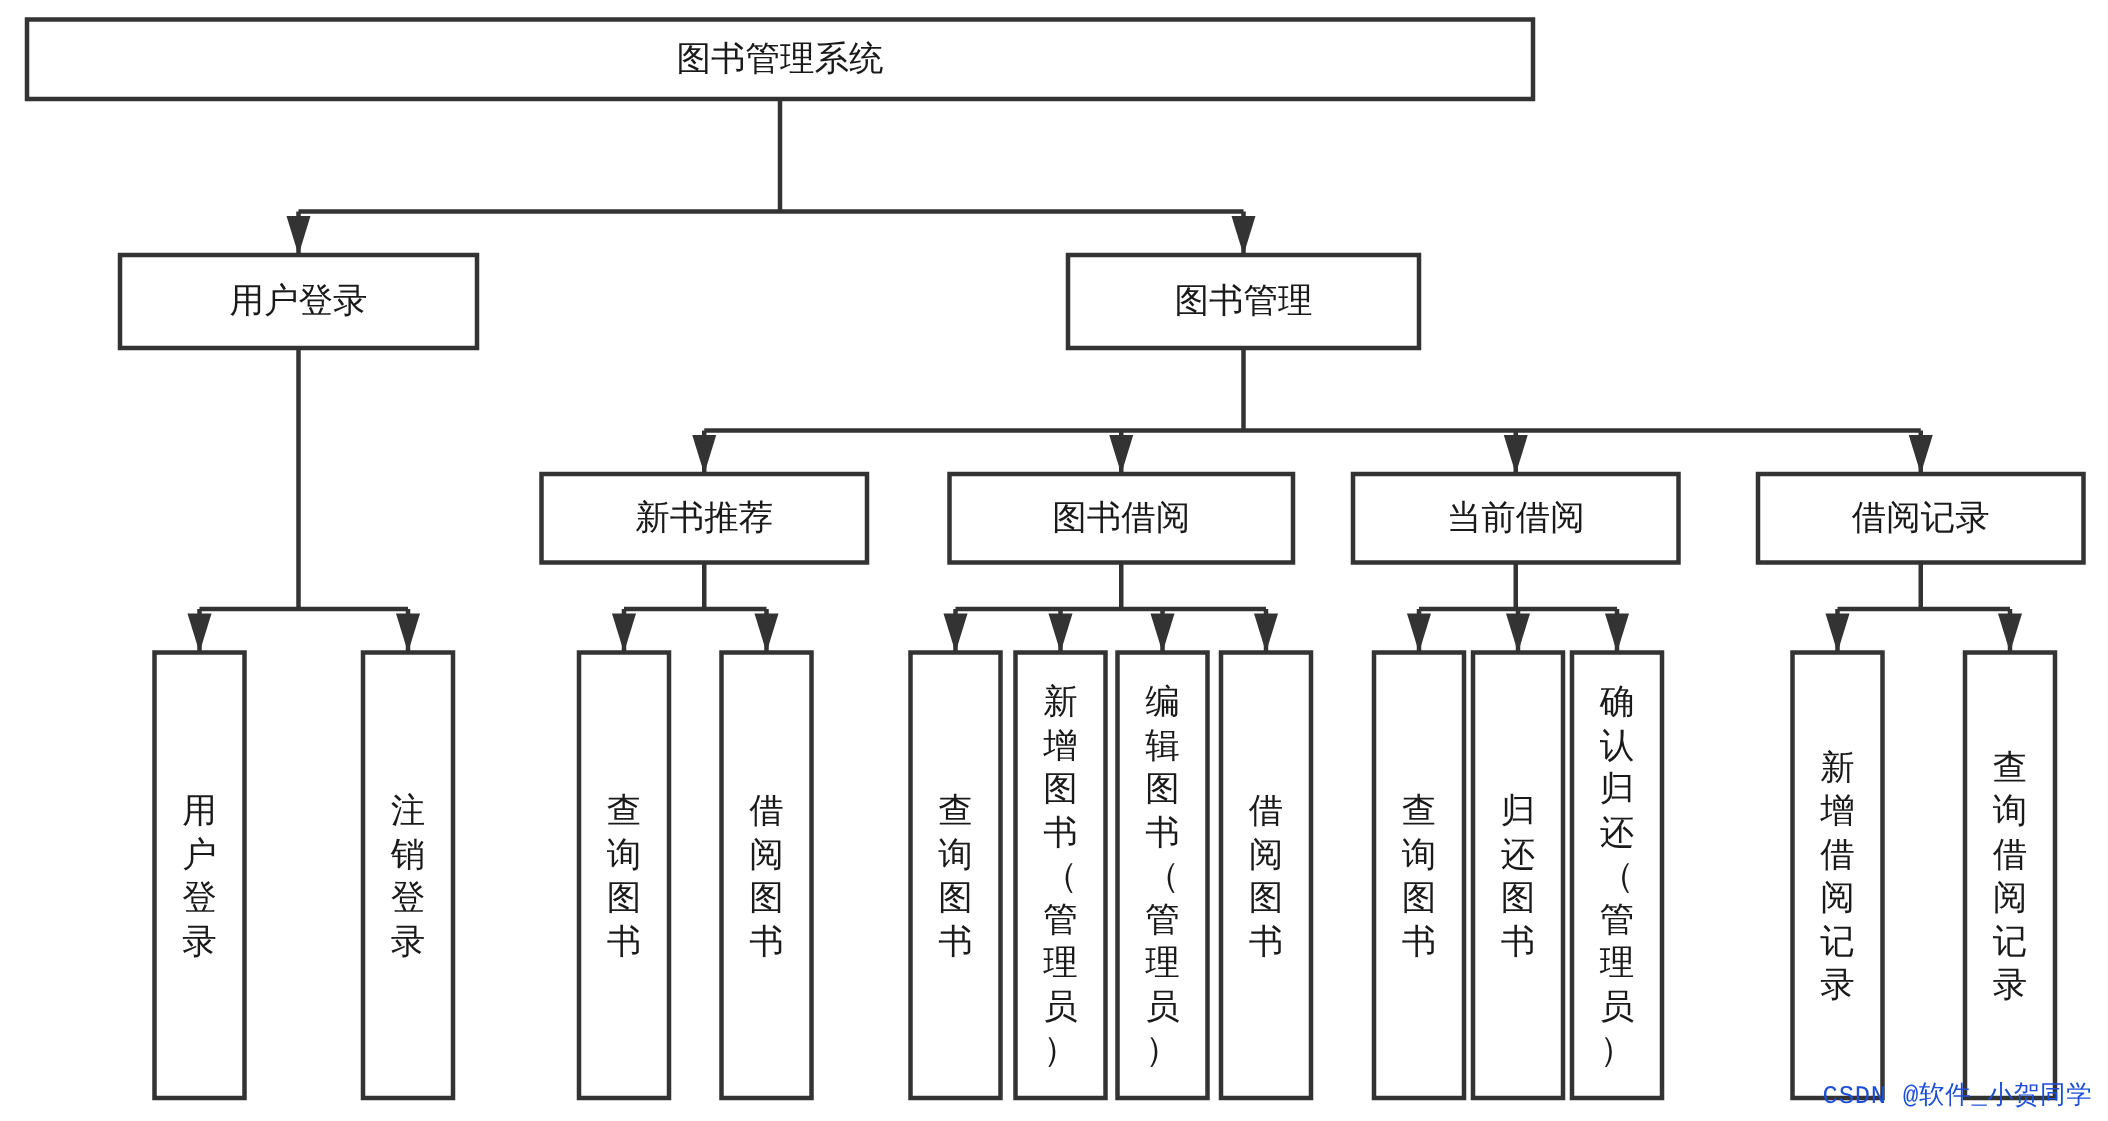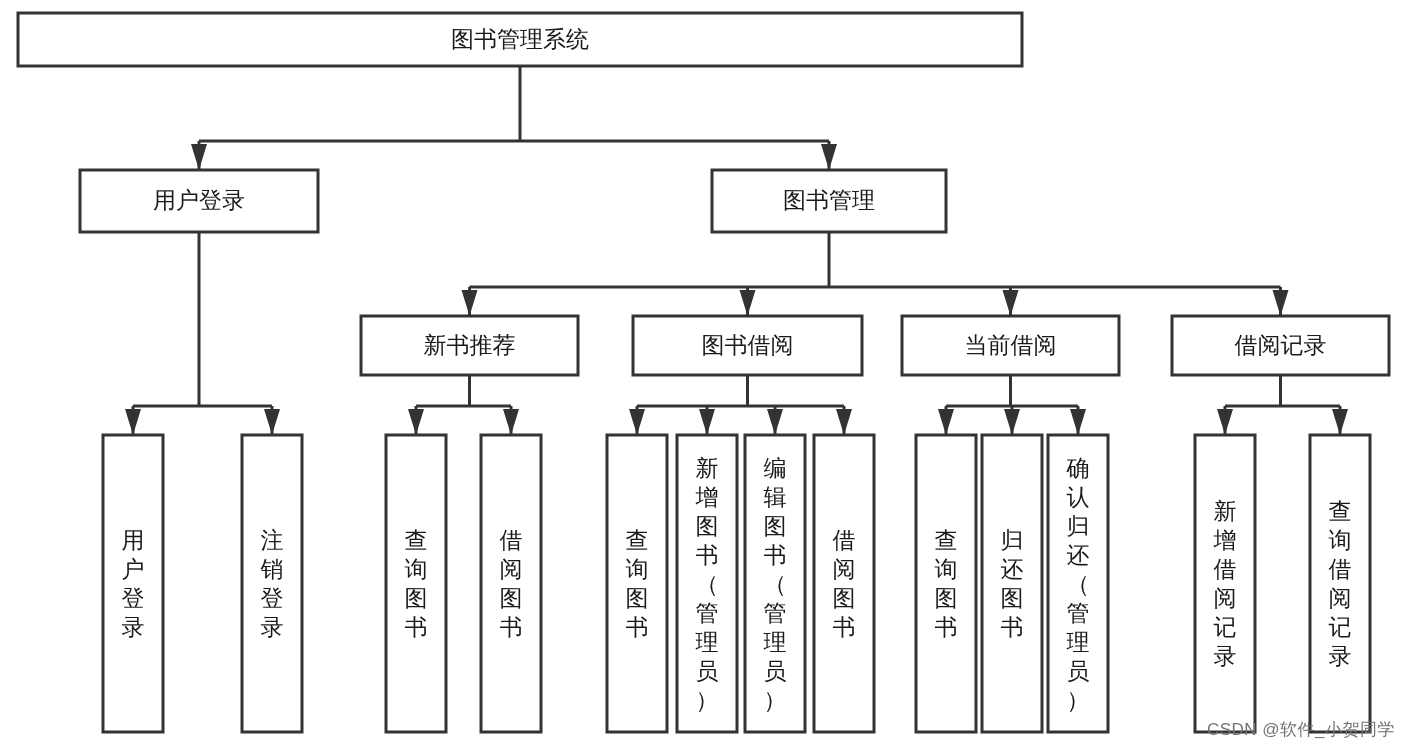--- a/index.html
+++ b/index.html
@@ -51,23 +51,23 @@
   .node-label-v {
     font-family: "Liberation Sans", "DejaVu Sans", sans-serif;
     fill: #1a1a1a;
     font-size: 23px;
     text-anchor: middle;
   }
   .watermark {
     position: absolute;
     right: 10px;
     bottom: 6px;
-    font-family: Liberation Sans, sans-serif;
+    font-family: Liberation Mono, monospace;
     font-size: 17px;
-    color: #737373;
+    color: #1d4ed8;
     white-space: nowrap;
     letter-spacing: 0.5px;
   }
 </style>
 </head>
 <body>
 
 <div id="diagram-root">
   <svg class="diagram-canvas" id="diagram-svg" viewBox="0 0 1405 747" xmlns="http://www.w3.org/2000/svg">
       <g>

